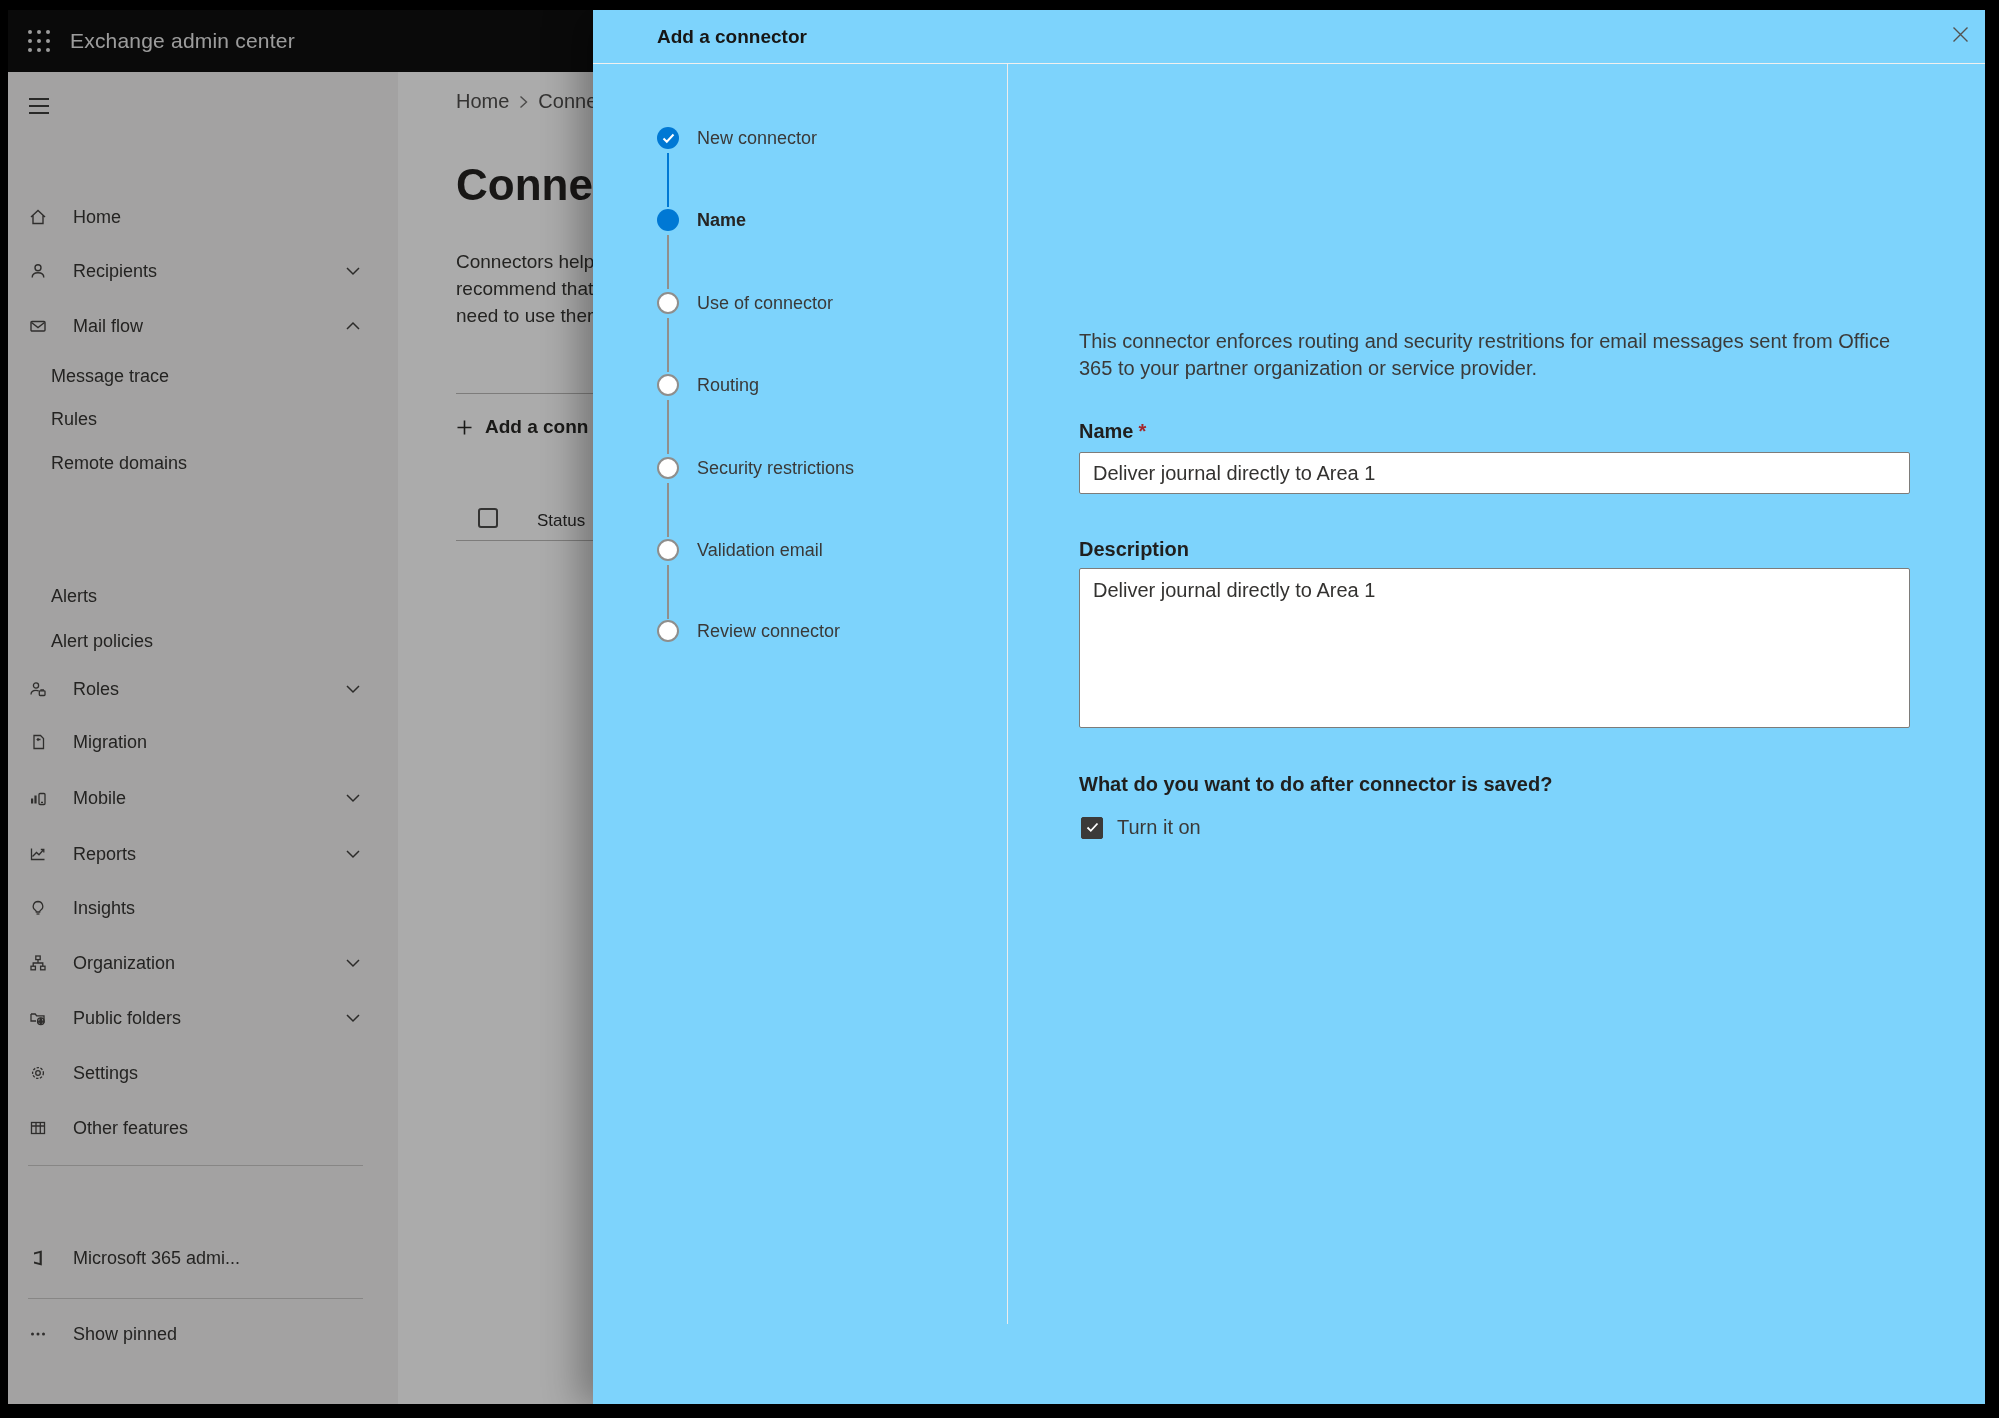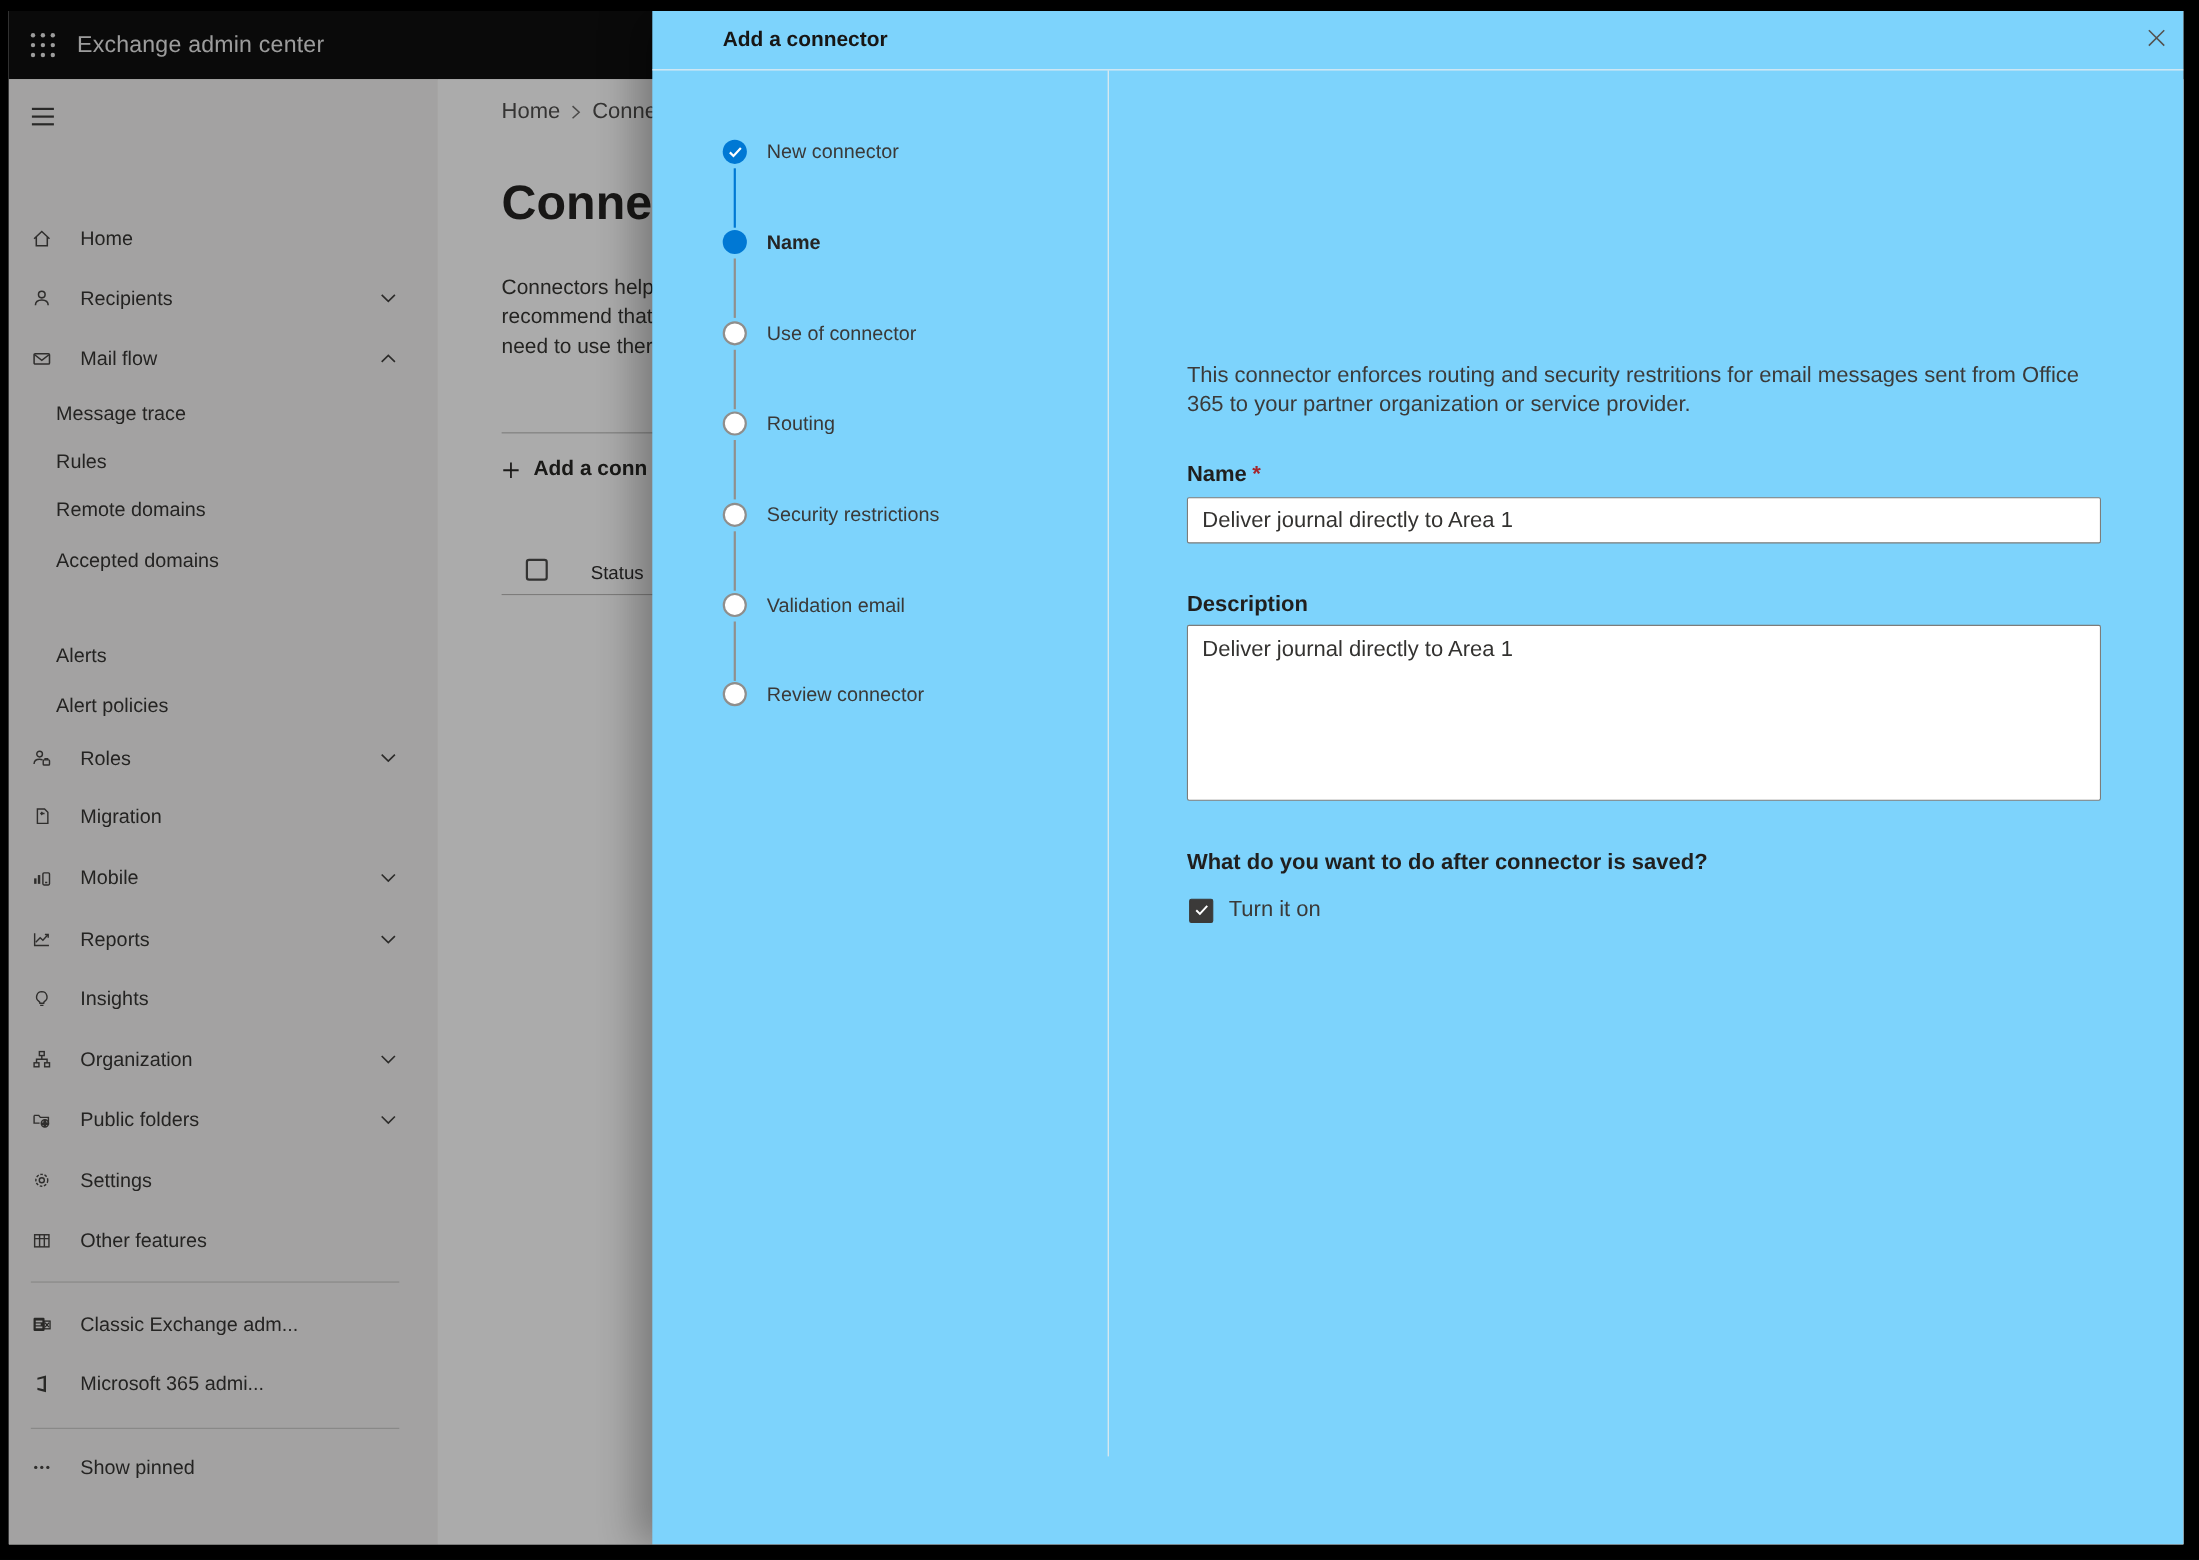--- a/index.html
+++ b/index.html
@@ -153,23 +153,20 @@
 
     <div class="nav-item nav-sub" style="top:284px">
       <span class="nlabel">Message trace</span>
         </div>
     <div class="nav-item nav-sub" style="top:327px">
       <span class="nlabel">Rules</span>
         </div>
     <div class="nav-item nav-sub" style="top:371px">
       <span class="nlabel">Remote domains</span>
         </div>
-    <div class="nav-item nav-sub" style="top:417px">
-      <span class="nlabel">Accepted domains</span>
-        </div>
     <div class="nav-item nav-sub" style="top:504px">
       <span class="nlabel">Alerts</span>
         </div>
     <div class="nav-item nav-sub" style="top:549px">
       <span class="nlabel">Alert policies</span>
         </div>
 
     <div class="nav-item" style="top:597px">
       <span class="nicon">
         <svg width="18" height="18" viewBox="0 0 18 18" fill="none" stroke="currentColor" stroke-width="1.3">
@@ -289,33 +286,20 @@
         <svg width="18" height="18" viewBox="0 0 18 18" fill="none" stroke="currentColor" stroke-width="1.3">
               <rect x="2.5" y="3.5" width="13" height="11"></rect>
               <path d="M2.5 7 H15.5 M7 3.5 V14.5 M11.3 3.5 V14.5"></path>
             </svg>
           </span>
       <span class="nlabel">Other features</span>
     </div>
 
     <div class="side-div" style="top:1093px"></div>
 
-    <div class="nav-item" style="top:1112px">
-      <span class="nicon">
-        <svg width="18" height="18" viewBox="0 0 18 18">
-              <rect x="1.5" y="3" width="10" height="12" rx="1" fill="#3b3a38"></rect>
-              <rect x="3.5" y="5.5" width="6" height="1.6" fill="#f3f2f1"></rect>
-              <rect x="3.5" y="8.2" width="4.5" height="1.6" fill="#f3f2f1"></rect>
-              <rect x="3.5" y="10.9" width="6" height="1.6" fill="#f3f2f1"></rect>
-              <rect x="11" y="6" width="5.5" height="7" fill="none" stroke="#3b3a38" stroke-width="1.2"></rect>
-              <path d="M12 7.5 l3.5 4 M15.5 7.5 l-3.5 4" stroke="#3b3a38" stroke-width="1.1"></path>
-            </svg>
-          </span>
-      <span class="nlabel">Classic Exchange adm...</span>
-    </div>
 
     <div class="nav-item" style="top:1166px">
       <span class="nicon">
         <svg width="18" height="18" viewBox="0 0 18 18">
               <path d="M5 3.4 L12.8 1.4 V16.6 L5 14.6 V12.6 L10.6 14 V4 L5 5.4 Z" fill="#3b3a38"></path>
             </svg>
           </span>
       <span class="nlabel">Microsoft 365 admi...</span>
     </div>
 

